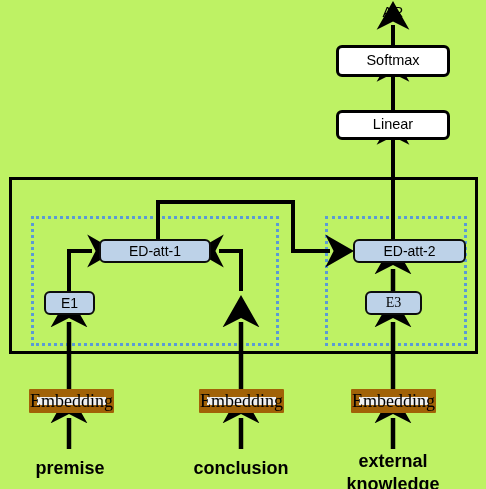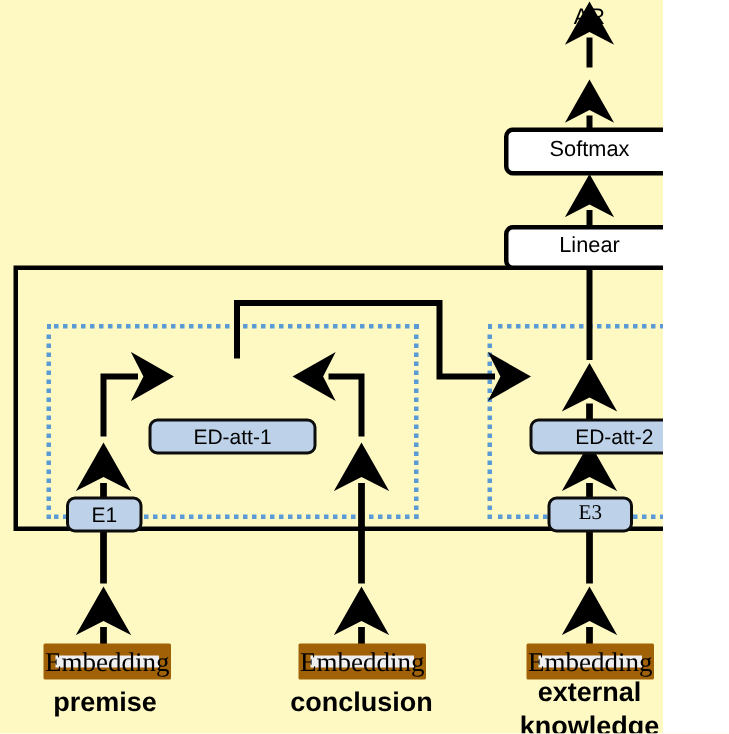--- a/index.html
+++ b/index.html
@@ -5,41 +5,40 @@
   html, body {
     margin: 0;
     padding: 0;
     background: #ffffff;
   }
   body {
     font-family: "Liberation Sans", sans-serif;
   }
   #diagram-root {
     position: relative;
-    width: 442px;
+    width: 486px;
     height: 489px;
-    background: #fef9c3;
+    background: #bef264;
     overflow: hidden;
   }
   svg.layer {
     position: absolute;
     left: 0;
     top: 0;
     width: 486px;
     height: 489px;
   }
   .node {
     position: absolute;
     box-sizing: border-box;
     display: flex;
     align-items: center;
     justify-content: center;
     text-align: center;
     line-height: 1.05;
-    margin-top: 40px;
   }
   .node-plain {
     background: #ffffff;
     border: 3px solid #000000;
     border-radius: 6px;
     font-size: 14.5px;
     color: #000000;
   }
   .node-blue {
     background: #bdd2e8;

